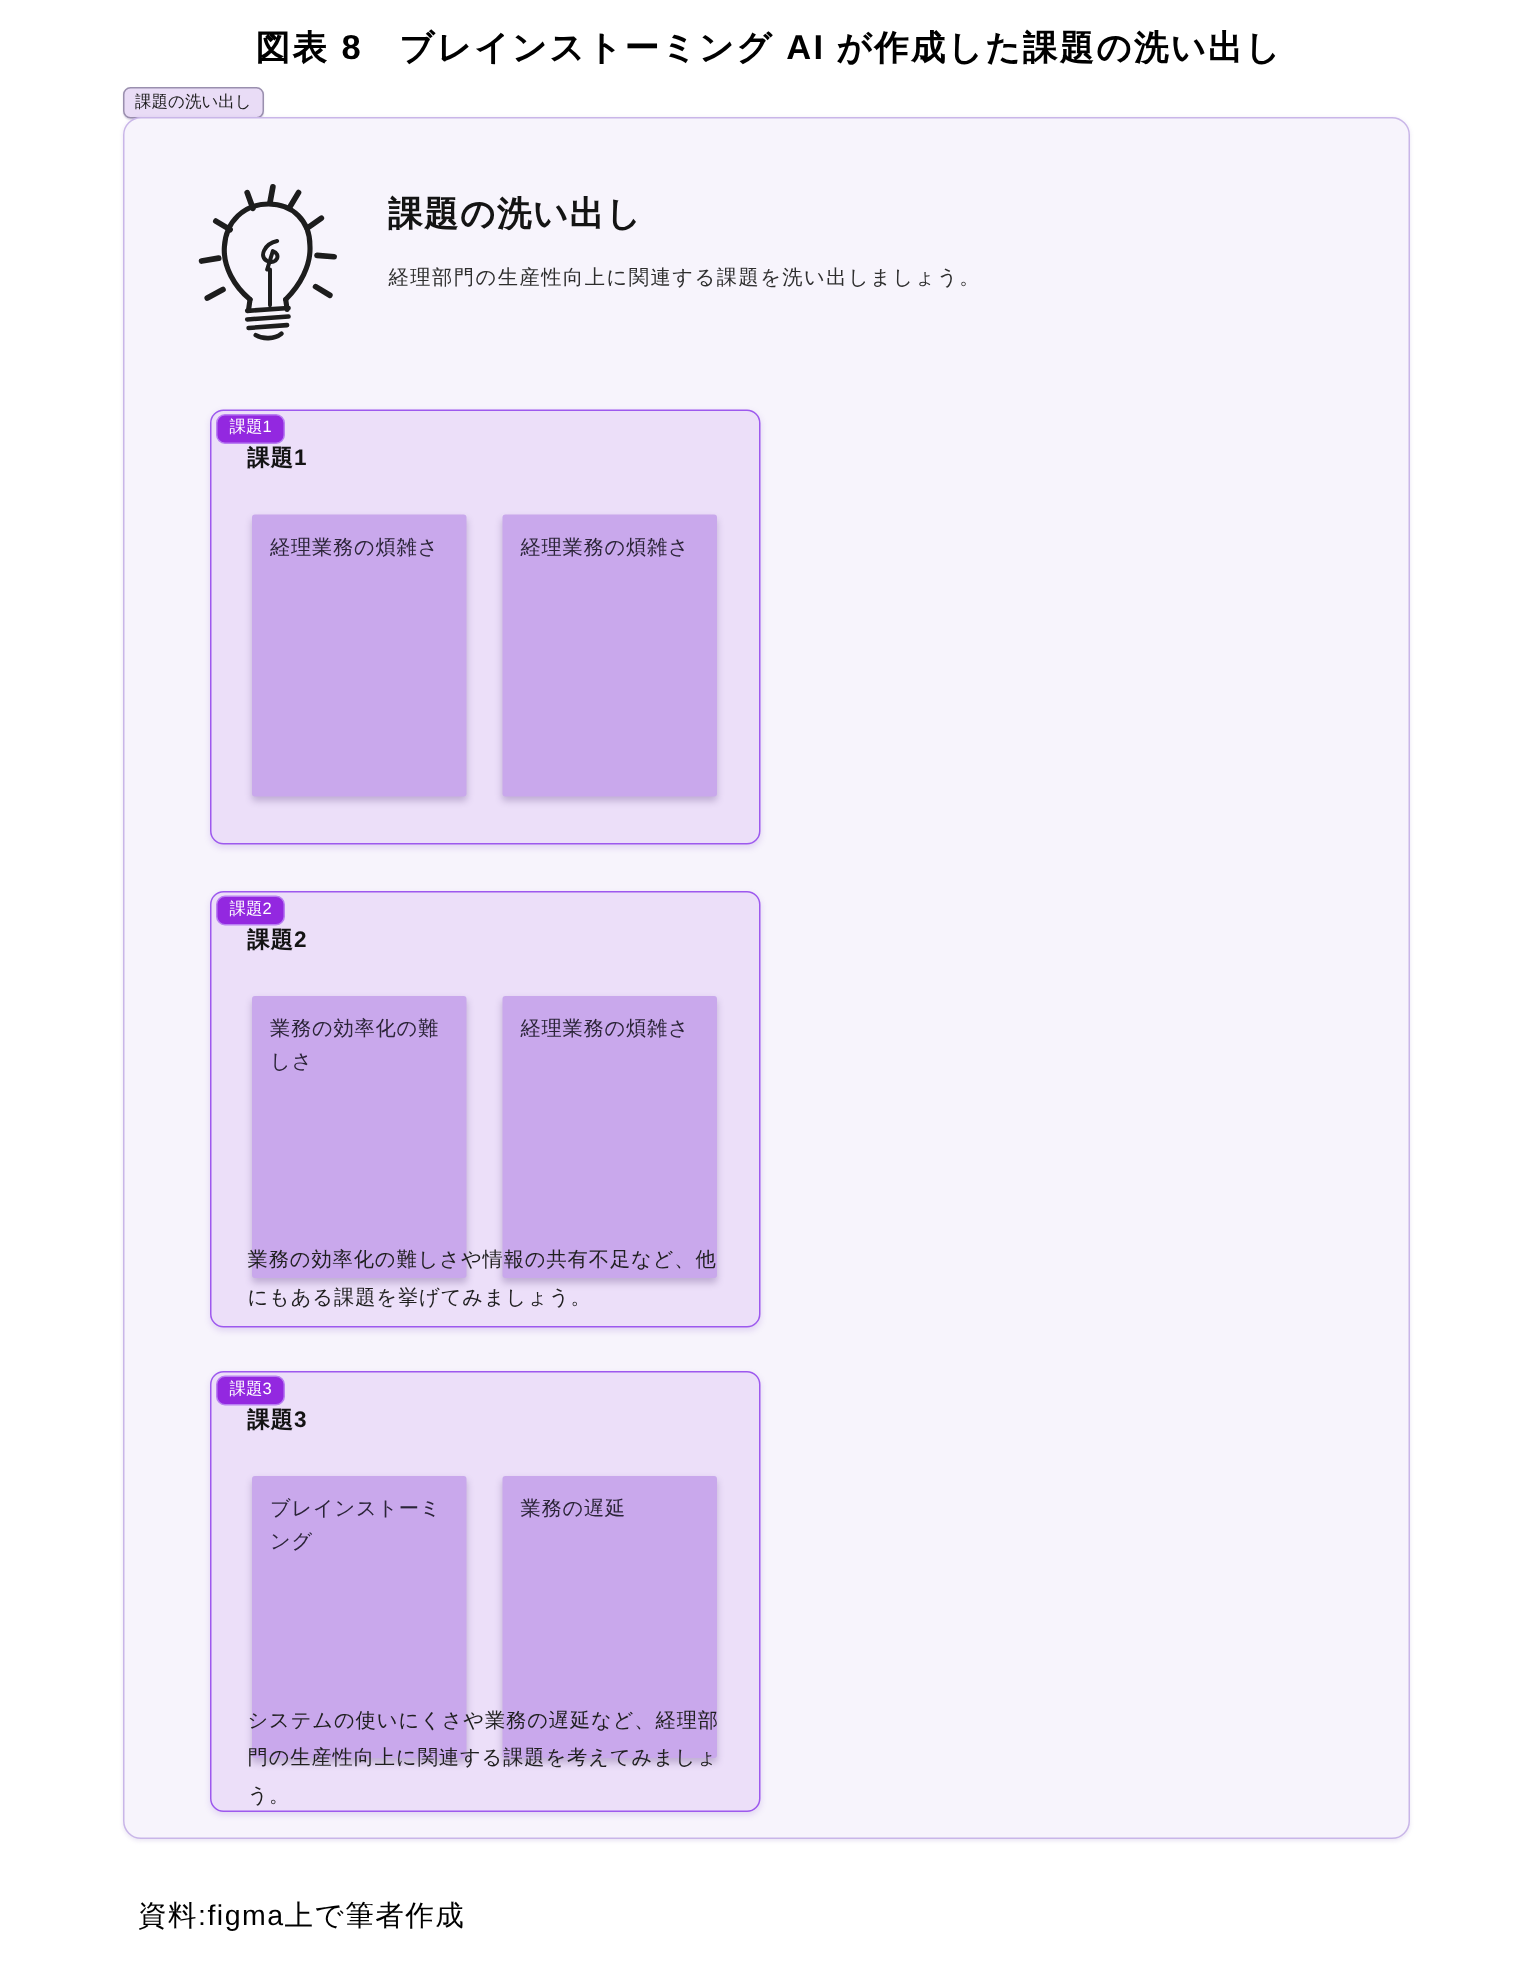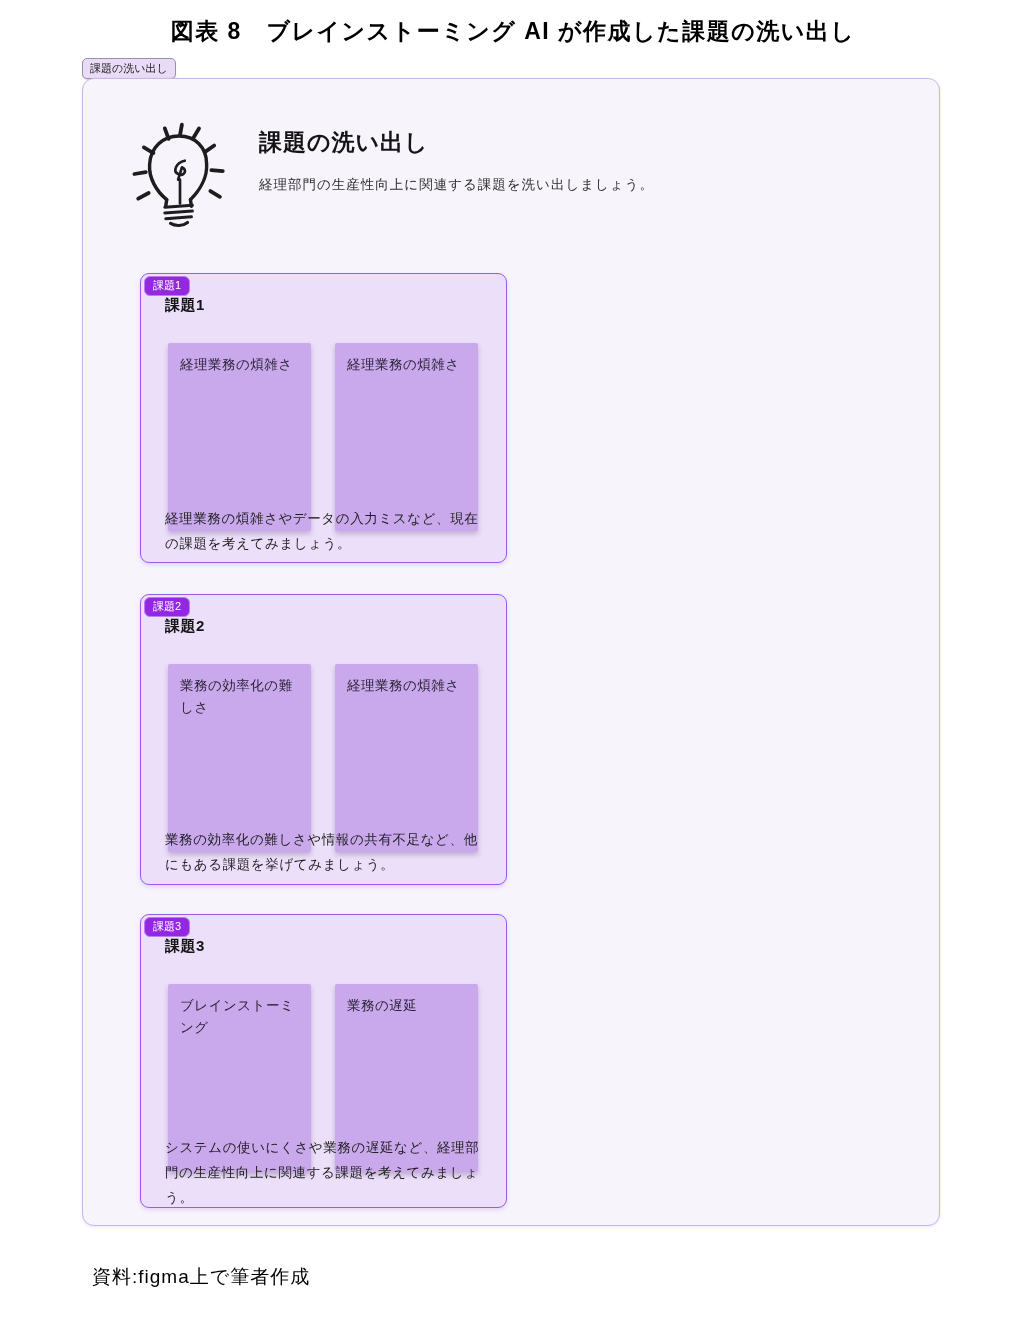--- a/index.html
+++ b/index.html
@@ -125,21 +125,20 @@
   <div class="panel-heading">課題の洗い出し</div>
   <div class="panel-subtitle">経理部門の生産性向上に関連する課題を洗い出しましょう。</div>
 
   <div class="issue-card card-1">
     <div class="card-badge">課題1</div>
     <div class="card-heading">課題1</div>
     <div class="notes-row">
       <div class="sticky-note">経理業務の煩雑さ</div>
       <div class="sticky-note">経理業務の煩雑さ</div>
     </div>
-    <div class="card-desc">経理業務の煩雑さやデータの入力ミスなど、現在の課題を考えてみましょう。</div>
   </div>
 
   <div class="issue-card card-2">
     <div class="card-badge">課題2</div>
     <div class="card-heading">課題2</div>
     <div class="notes-row">
       <div class="sticky-note">業務の効率化の難しさ</div>
       <div class="sticky-note">経理業務の煩雑さ</div>
     </div>
     <div class="card-desc">業務の効率化の難しさや情報の共有不足など、他にもある課題を挙げてみましょう。</div>

